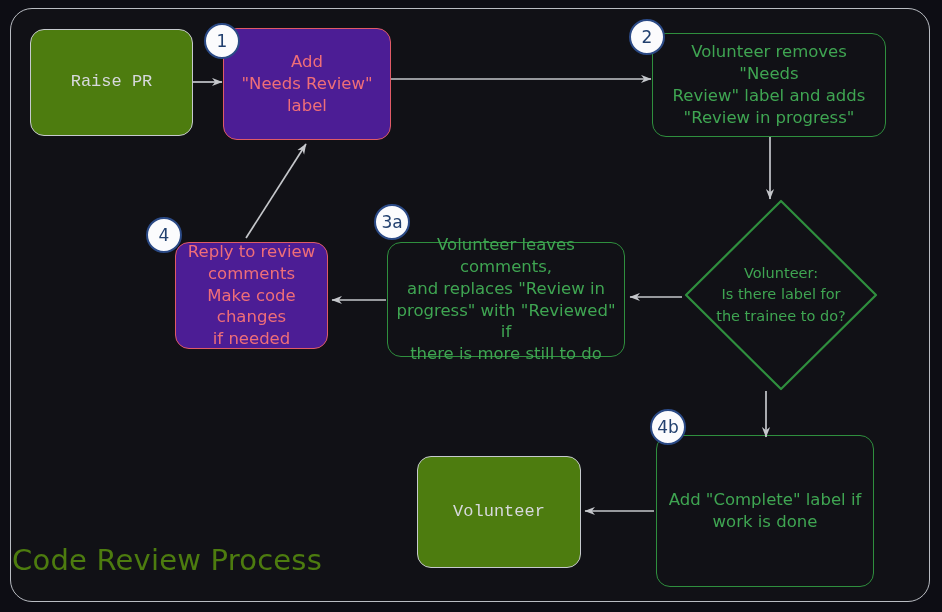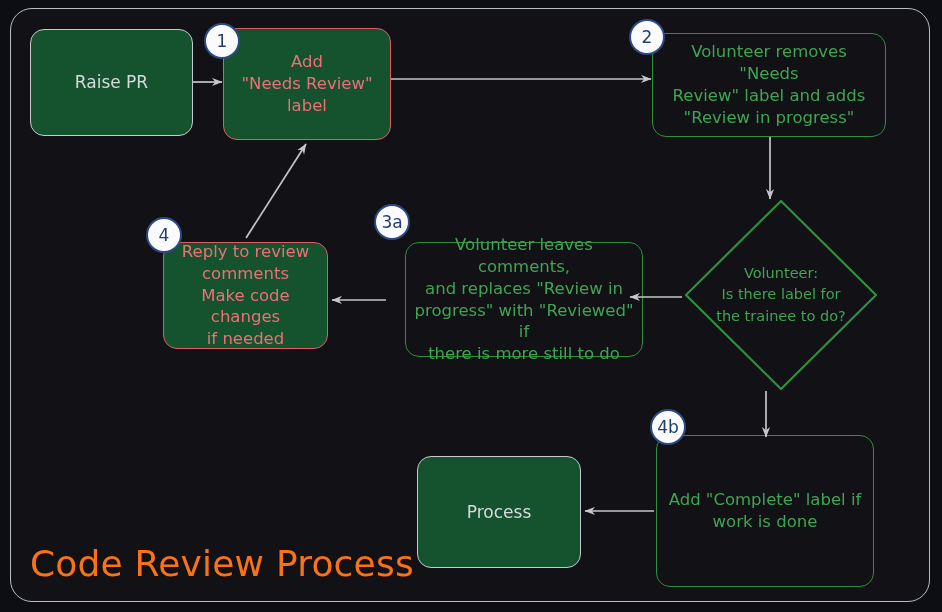--- a/index.html
+++ b/index.html
@@ -39,27 +39,28 @@
   }
   .node .txt {
     display: block;
     white-space: pre-line;
     padding: 0 8px;
   }
   .n-plain {
     border: 1.7px solid #c6c9ce;
     color: #d7d9dd;
     font-size: 17px;
-    background: #14532d;
+    background: #4d7c0f;
+    font-family: Liberation Mono, monospace;
   }
   .n-red {
     border: 1.9px solid #e05b66;
     color: #ef6e78;
     font-size: 16.5px;
-    background: #14532d;
+    background: #4c1d95;
   }
   .n-green {
     border: 1.9px solid #2f8f3e;
     color: #3fa552;
     font-size: 16.5px;
     background: #111116;
   }
   
   #diamond-wrap {
     position: absolute;
@@ -104,24 +105,24 @@
   
   #edges {
     position: absolute;
     left: 0; top: 0;
     width: 942px; height: 612px;
     pointer-events: none;
     z-index: 2;
   }
   #title {
     position: absolute;
-    left: 30px;
+    left: 12px;
     top: 543px;
-    font-size: 36px;
-    color: #f97316;
+    font-size: 29px;
+    color: #4d7c0f;
     letter-spacing: 0.2px;
   }
 </style>
 </head>
 <body>
 
 <div id="canvas">
   <div id="frame"></div>
 
   <svg id="edges" viewBox="0 0 942 612" xmlns="http://www.w3.org/2000/svg">
@@ -166,41 +167,41 @@
 
   <div id="diamond-wrap">
     <svg width="196" height="194" viewBox="0 0 196 194" xmlns="http://www.w3.org/2000/svg">
       <path d="M98 3 L193 97 L98 191 L3 97 Z" fill="#111116" stroke="#2f8f3e" stroke-width="2.2" stroke-linejoin="round"></path>
     </svg>
     <div id="diamond-label">Volunteer:
 Is there label for
 the trainee to do?</div>
   </div>
 
-  <div class="node n-green" style="left:405px; top:242px; width:238px; height:115px;">
+  <div class="node n-green" style="left:387px; top:242px; width:238px; height:115px;">
     <span class="txt">Volunteer leaves comments,
 and replaces "Review in
 progress" with "Reviewed" if
 there is more still to do</span>
   </div>
 
-  <div class="node n-red" style="left:163px; top:242px; width:165px; height:107px;">
+  <div class="node n-red" style="left:175px; top:242px; width:153px; height:107px;">
     <span class="txt">Reply to review
 comments
 Make code changes
 if needed</span>
   </div>
 
   <div class="node n-green" style="left:656px; top:435px; width:218px; height:152px;">
     <span class="txt">Add "Complete" label if
 work is done</span>
   </div>
 
   <div class="node n-plain" style="left:417px; top:456px; width:164px; height:112px;">
-    <span class="txt">Process</span>
+    <span class="txt">Volunteer</span>
   </div>
 
   <div class="badge" style="left:204px; top:23px;">
     <span>1</span>
   </div>
   <div class="badge" style="left:629px; top:19px;">
     <span>2</span>
   </div>
   <div class="badge" style="left:374px; top:204px;">
     <span>3a</span>

